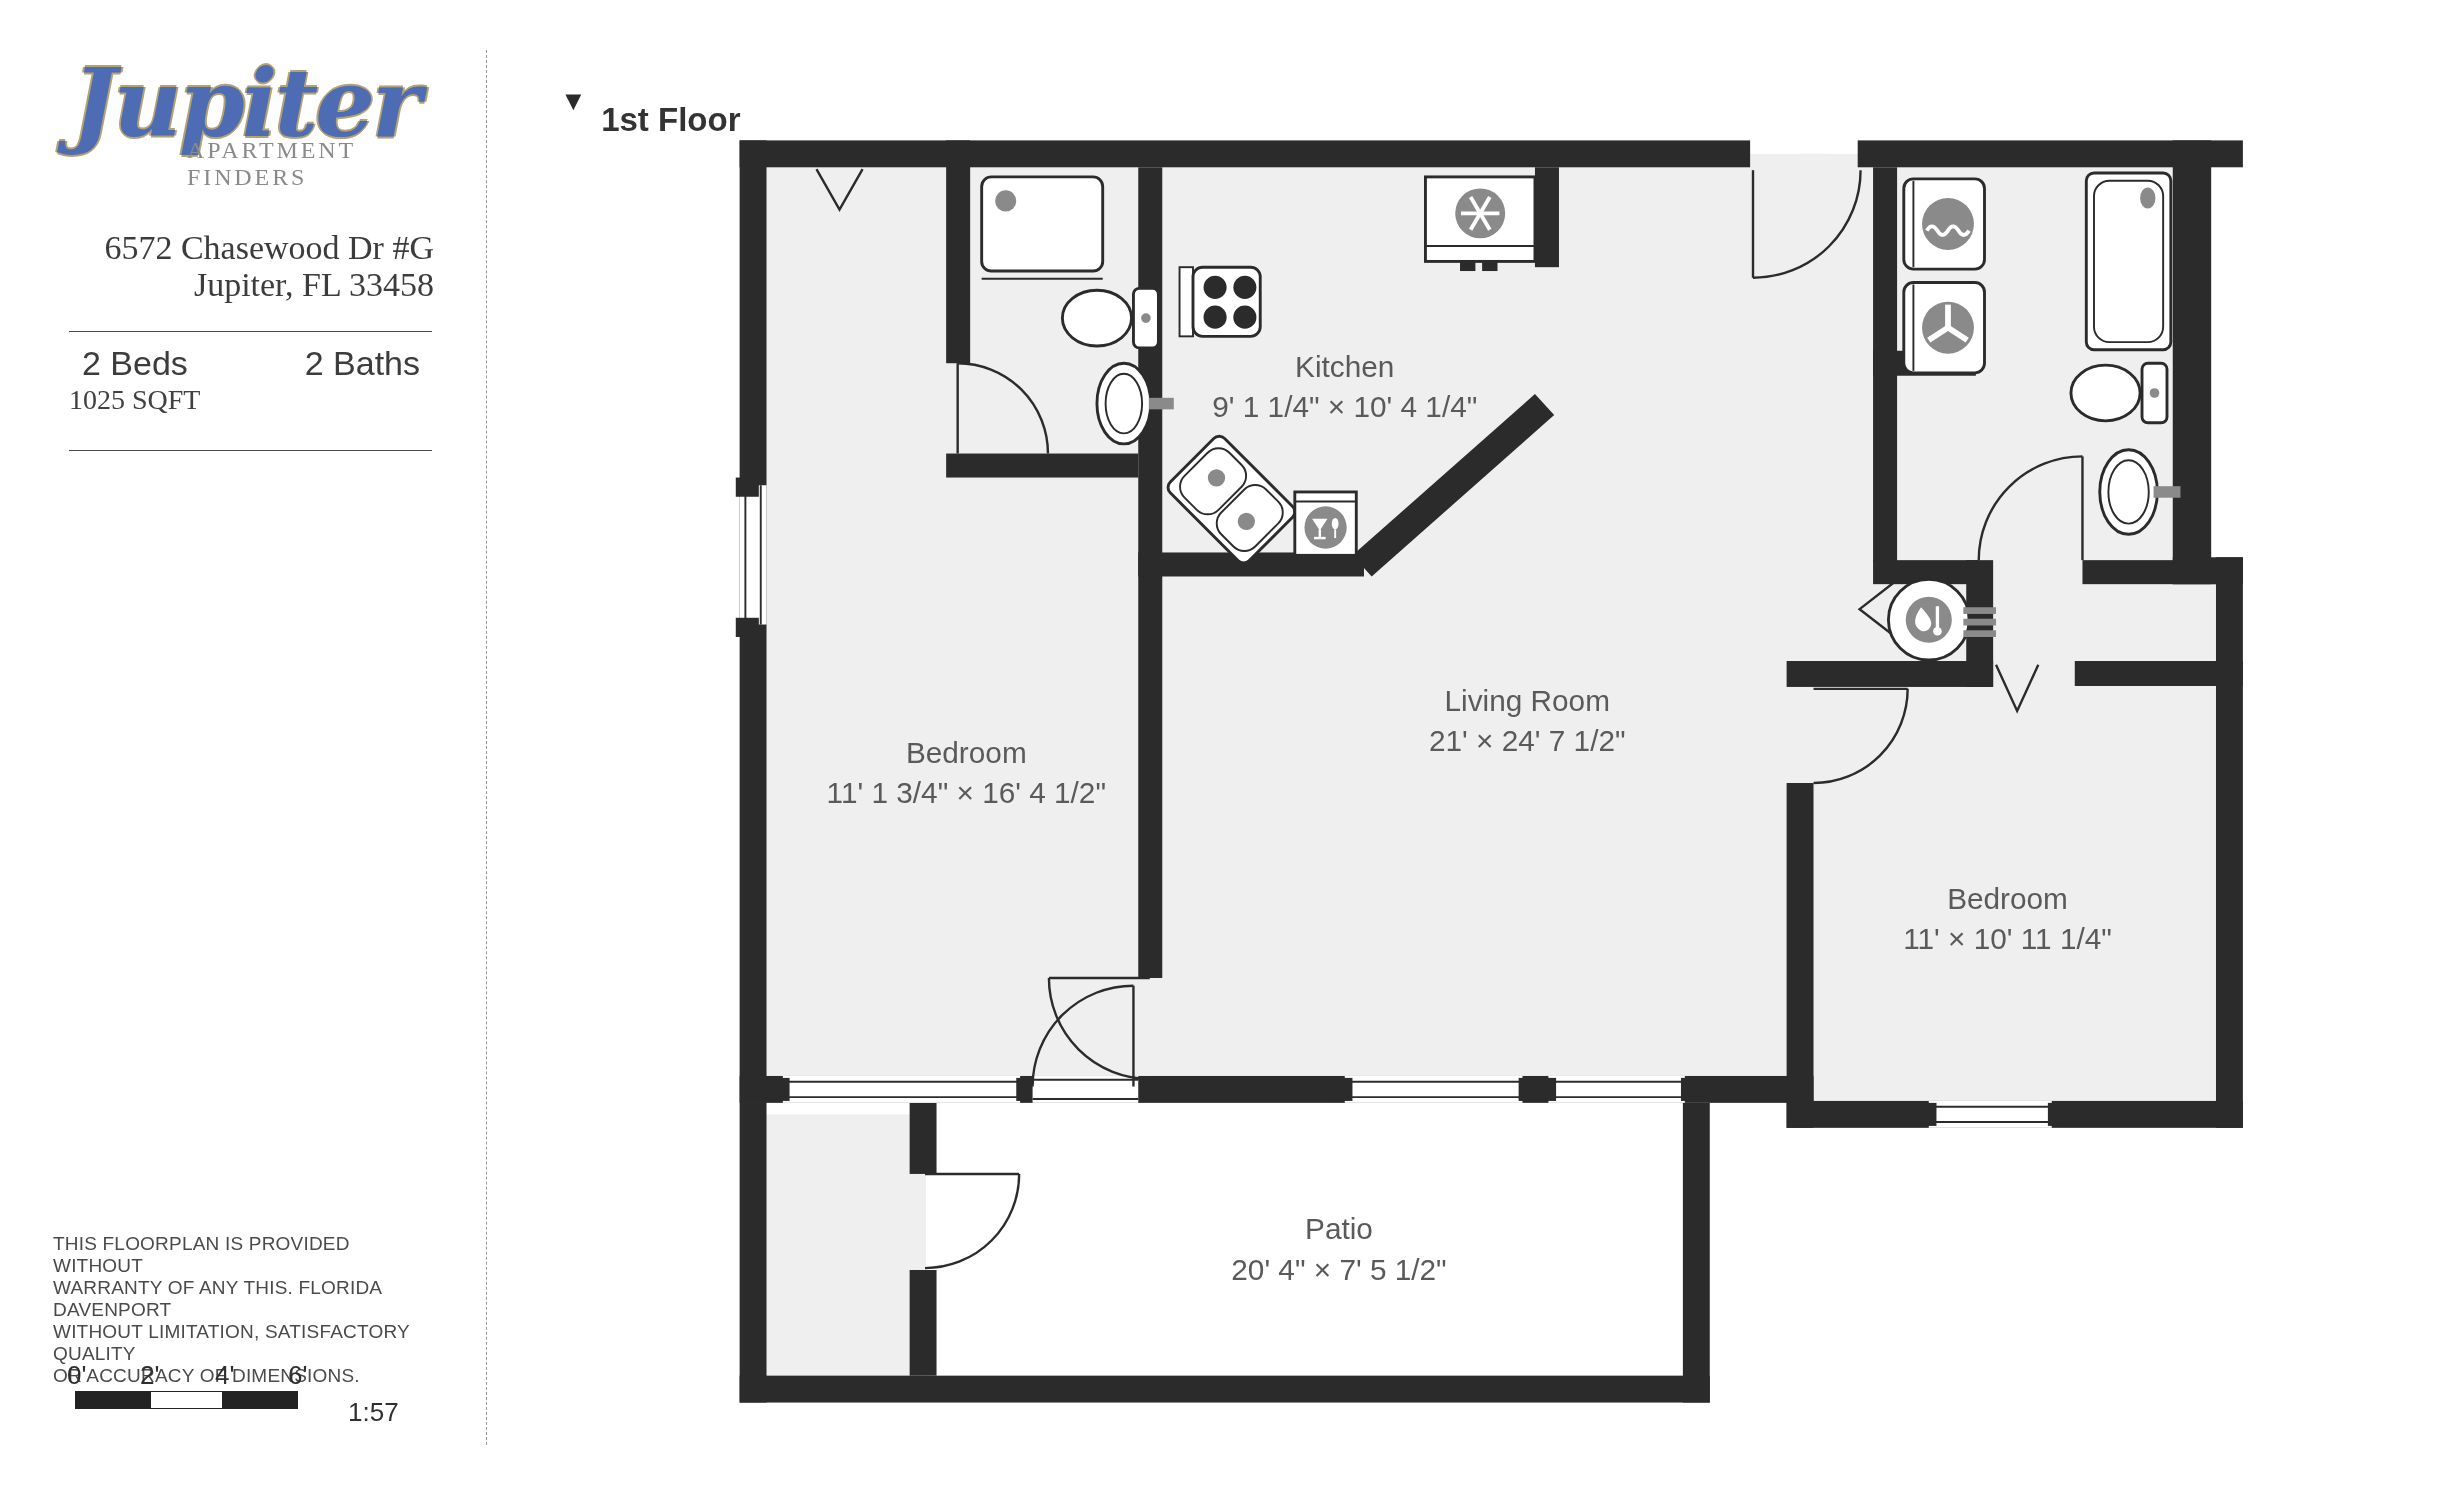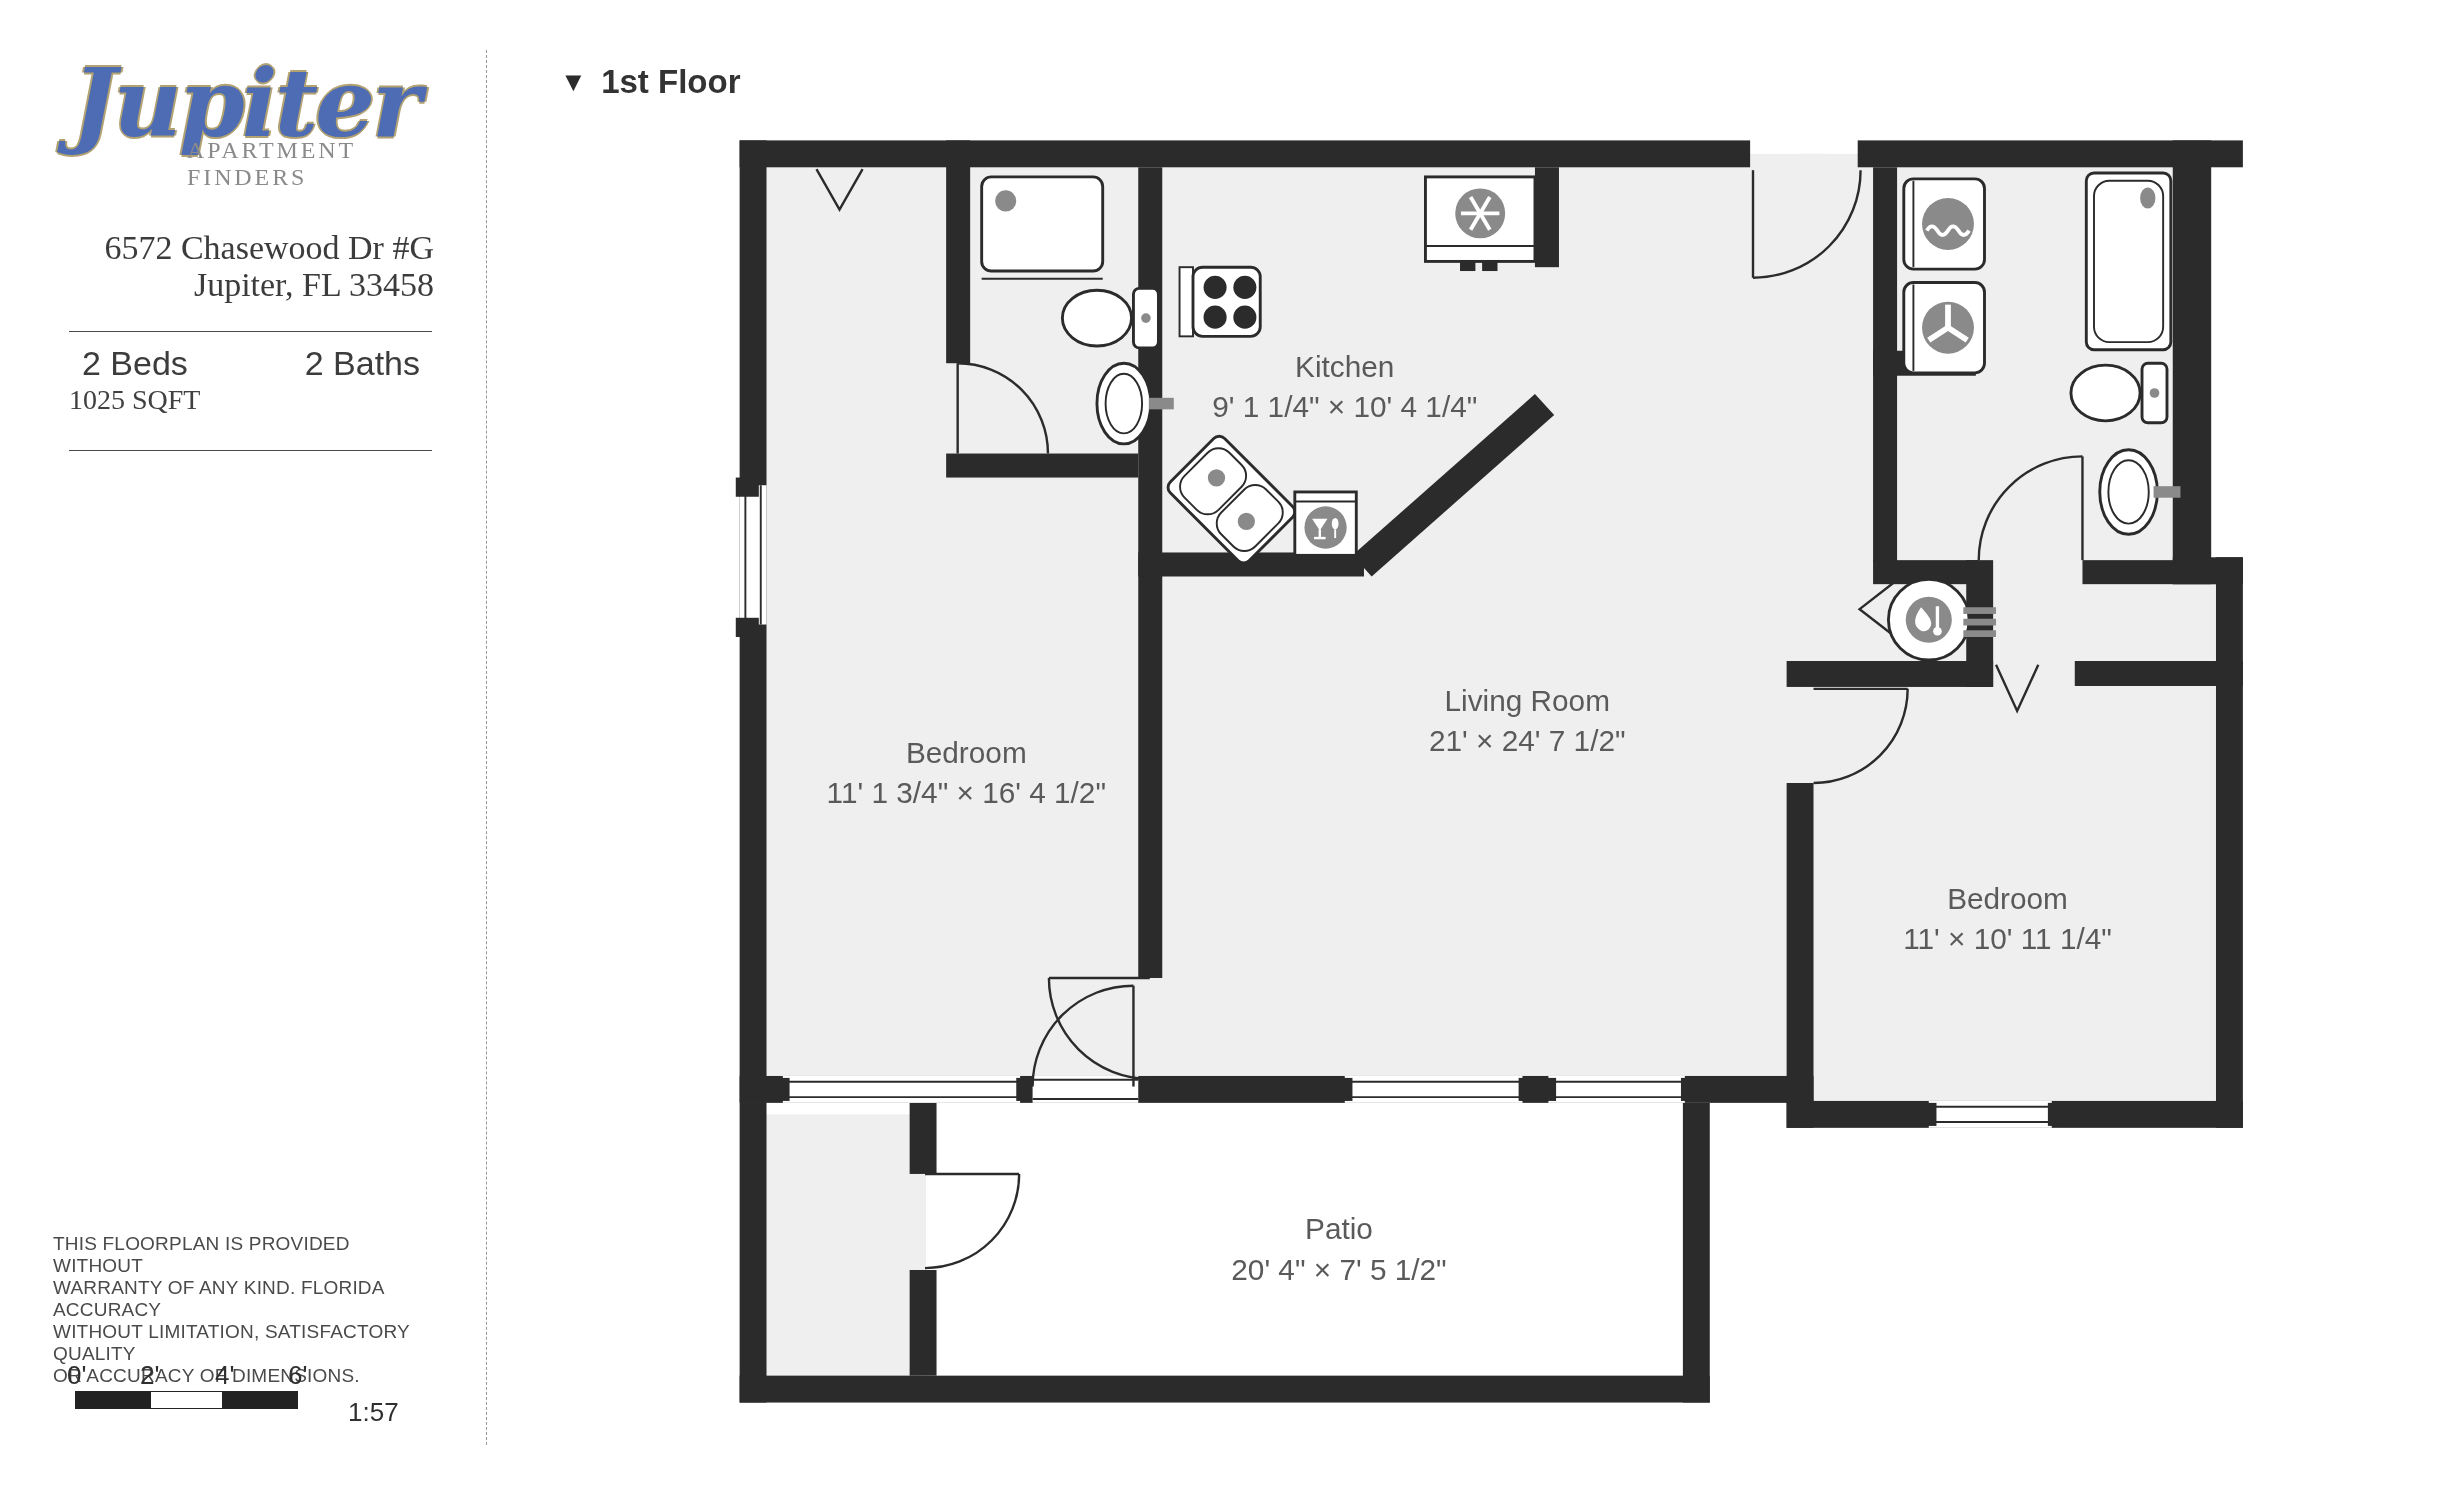--- a/index.html
+++ b/index.html
@@ -24,21 +24,21 @@
   .scalebar{position:absolute;left:67px;top:1360px;width:403px;height:77px;}
   .scalebar .tick{position:absolute;top:0;font-size:26px;color:#2f2f2f;}
   .bar{position:absolute;left:7.7px;top:31px;width:223px;height:18px;display:flex;}
   .bar .b1,.bar .b3{width:75px;background:#222;}
   .bar .b2{width:73px;background:#fff;border:1.9px solid #222;box-sizing:border-box;}
   .ratio{position:absolute;left:242px;top:37px;font-size:26px;color:#2f2f2f;margin-left:39px;}
   .divider{position:absolute;left:486px;top:50px;height:1395px;border-left:1.9px dashed #979797;}
   
   .floorhead{position:absolute;left:560px;top:63px;display:flex;align-items:center;gap:14.4px;}
   .floorhead .tri{font-size:27px;color:#2b2b2b;line-height:1;}
-  .floorhead .txt{font-size:33px;font-weight:bold;color:#333;}
+  .floorhead .txt{font-size:33px;font-weight:bold;color:#333;margin-top:38px;}
   
   svg.plan{position:absolute;left:0;top:0;}
   .roomlabel{font-family:"Liberation Sans",sans-serif;font-size:31px;fill:#5a5a5a;text-anchor:middle;}
 </style>
 </head>
 <body>
 
 <div id="canvas">
 
   <div class="logo">
@@ -56,21 +56,21 @@
   <div class="bedsrow">
     <span>2 Beds</span>
     <span>2 Baths</span>
   </div>
   <div class="sqft">1025 SQFT</div>
 
   <div class="rule" style="top:450px"></div>
 
   <div class="disclaimer">
     <div>THIS FLOORPLAN IS PROVIDED WITHOUT</div>
-    <div>WARRANTY OF ANY KIND. FLORIDA ACCURACY</div>
+    <div>WARRANTY OF ANY THIS. FLORIDA DAVENPORT</div>
     <div>WITHOUT LIMITATION, SATISFACTORY QUALITY</div>
     <div>OR ACCURACY OF DIMENSIONS.</div>
   </div>
 
   <div class="scalebar">
     <span class="tick" style="left:0">0'</span>
     <span class="tick" style="left:73px">2'</span>
     <span class="tick" style="left:148px">4'</span>
     <span class="tick" style="left:221px">6'</span>
     <div class="bar">

